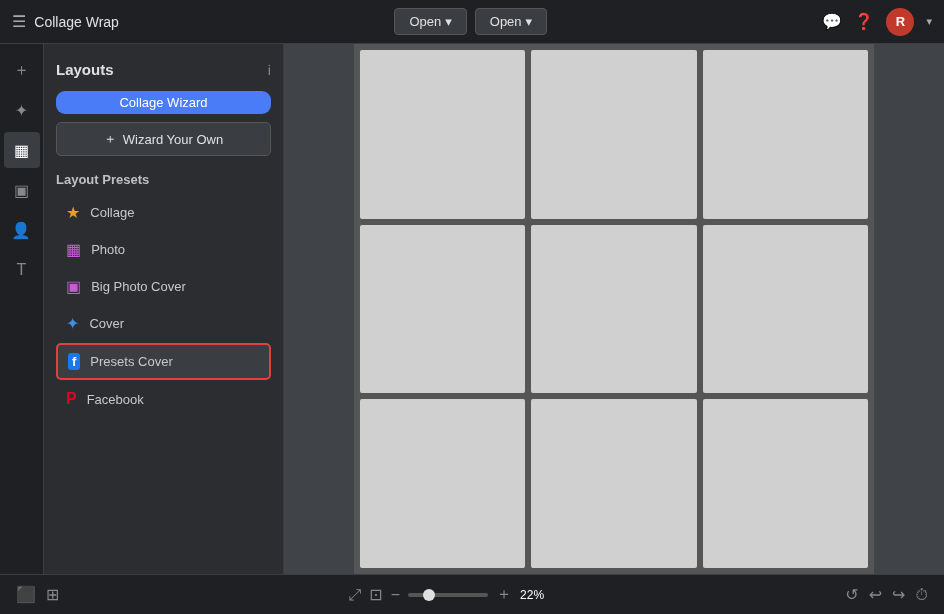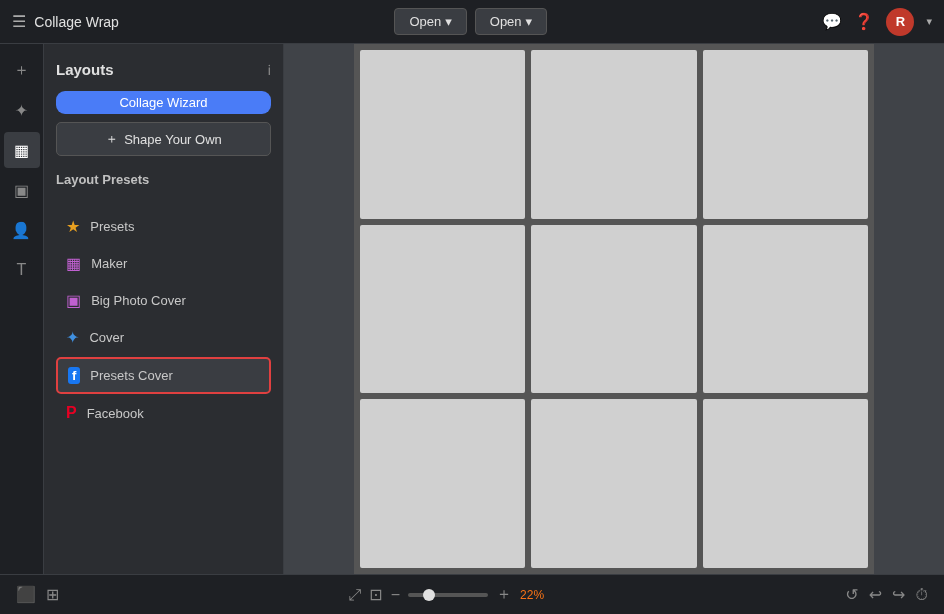--- a/index.html
+++ b/index.html
@@ -101,21 +101,21 @@
       border: 1px solid #555;
       width: 100%;
       padding: 7px 0;
       border-radius: 5px;
       font-size: 13px;
       cursor: pointer;
       display: flex; align-items: center; justify-content: center; gap: 6px;
       margin-bottom: 16px;
     }
 
-    .section-title { color: #c0c0c0; font-size: 13px; font-weight: 600; margin-bottom: 22px; }
+    .section-title { color: #c0c0c0; font-size: 13px; font-weight: 600; margin-bottom: 8px; }
 
     .preset-list { display: flex; flex-direction: column; gap: 2px; }
     .preset-item {
       display: flex; align-items: center; gap: 10px;
       padding: 8px 10px;
       border-radius: 5px;
       cursor: pointer;
       color: #c8c8c8;
       font-size: 13px;
     }
@@ -174,21 +174,21 @@
       border-radius: 2px;
       outline: none;
       cursor: pointer;
     }
     .zoom-slider::-webkit-slider-thumb {
       -webkit-appearance: none;
       width: 12px; height: 12px;
       background: #e0e0e0;
       border-radius: 50%;
     }
-    .zoom-percent { color: #f97316; font-size: 12px; min-width: 36px; }
+    .zoom-percent { color: #ffffff; font-size: 12px; min-width: 36px; }
     .bottombar-right { display: flex; align-items: center; gap: 10px; }
     .bottombar-action-icon { color: #888; font-size: 16px; cursor: pointer; }
   </style>
 </head>
 <body>
 
 <div class="topbar">
   <div class="topbar-left">
     <span class="topbar-menu-icon">☰</span>
     <span class="topbar-title">Collage Wrap</span>
@@ -227,33 +227,33 @@
   <div class="panel-sidebar">
     <div class="panel-header">
       <span class="panel-header-title">Layouts</span>
       <span class="panel-info-icon">ℹ</span>
     </div>
 
     <button class="collage-wizard-btn">Collage Wizard</button>
 
     <button class="create-own-btn">
       <span>＋</span>
-      <span>Shape Your Own</span>
+      <span>Wizard Your Own</span>
     </button>
 
     <div class="section-title">Layout Presets</div>
 
     <div class="preset-list">
       <div class="preset-item">
         <span class="preset-icon" style="color:#e8a020;">★</span>
-        <span>Presets</span>
+        <span>Collage</span>
       </div>
       <div class="preset-item">
         <span class="preset-icon" style="color:#c060d0;">▦</span>
-        <span>Maker</span>
+        <span>Photo</span>
       </div>
       <div class="preset-item">
         <span class="preset-icon" style="color:#c060d0;">▣</span>
         <span>Big Photo Cover</span>
       </div>
       <div class="preset-item">
         <span class="preset-icon" style="color:#4090e0;">✦</span>
         <span>Cover</span>
       </div>
       <div class="preset-item active">

